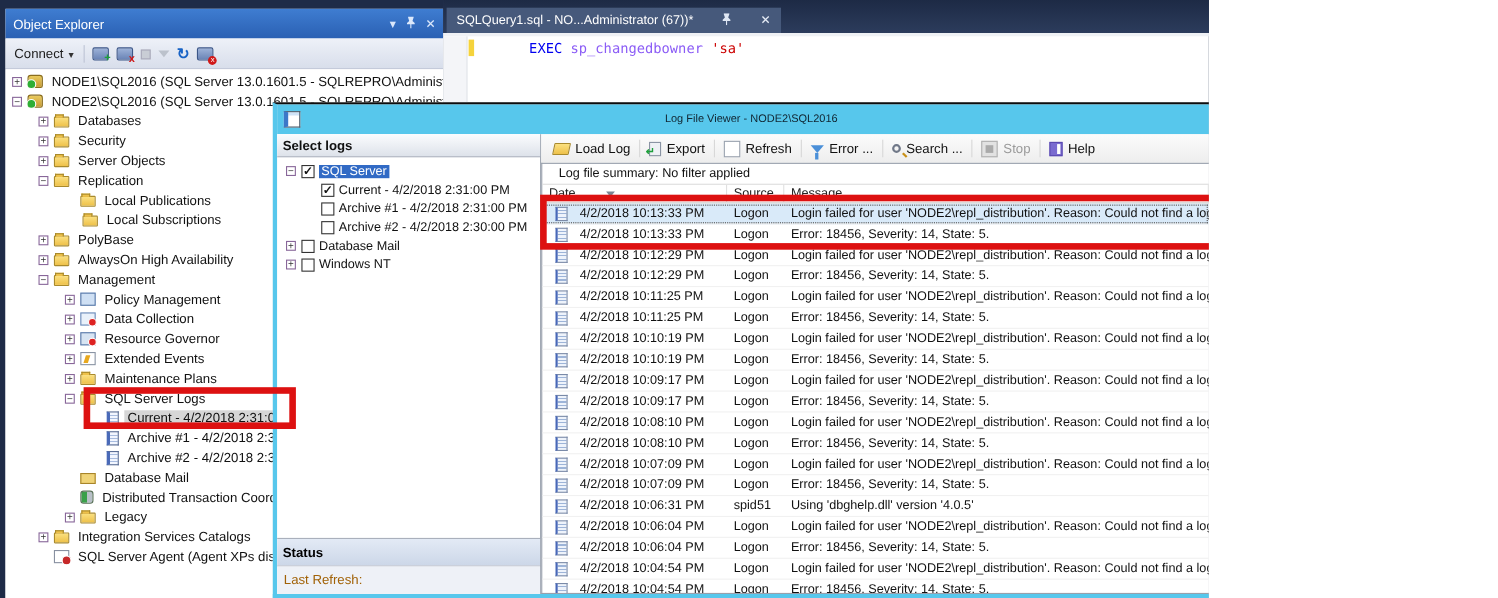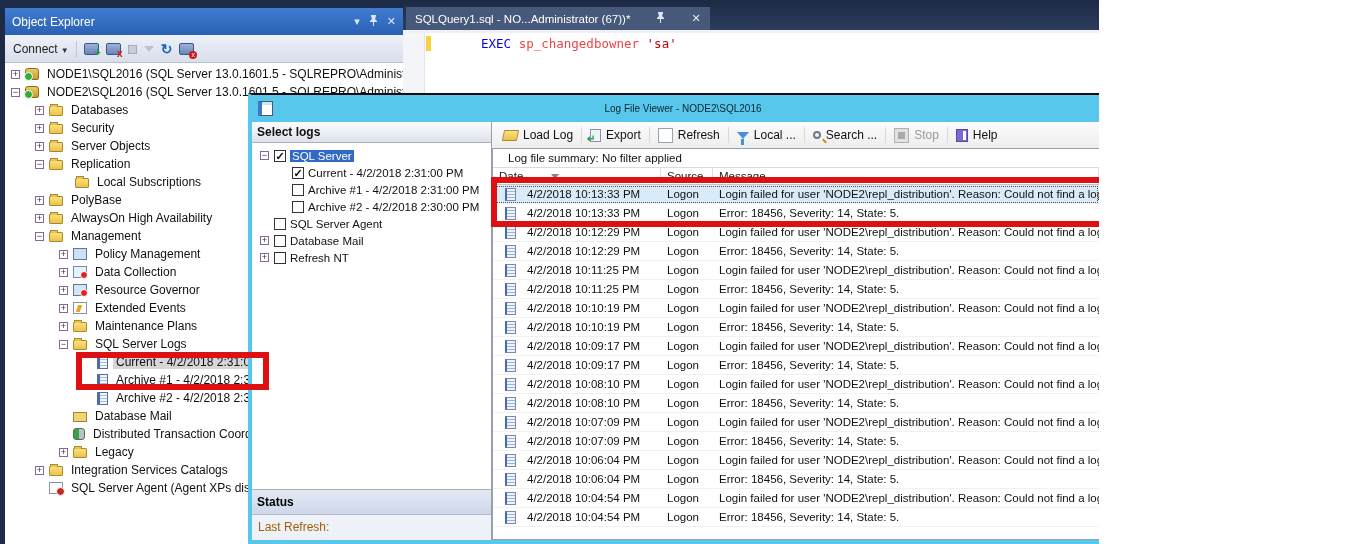--- a/index.html
+++ b/index.html
@@ -167,20 +167,25 @@
         <div class="t-row" style="padding-left: 30px;">
           <span class="t-exp">+</span>
           <span class="t-ico ic-folder"></span>
           <span class="t-label">Server Objects</span>
         </div>
         <div class="t-row" style="padding-left: 30px;">
           <span class="t-exp">−</span>
           <span class="t-ico ic-folder"></span>
           <span class="t-label">Replication</span>
         </div>
+        <div class="t-row" style="padding-left: 54px;">
+          <span class="t-expspace"></span>
+          <span class="t-ico ic-folder"></span>
+          <span class="t-label">Local Publications</span>
+        </div>
         <div class="t-row" style="padding-left: 56px;">
           <span class="t-expspace"></span>
           <span class="t-ico ic-folder"></span>
           <span class="t-label">Local Subscriptions</span>
         </div>
         <div class="t-row" style="padding-left: 30px;">
           <span class="t-exp">+</span>
           <span class="t-ico ic-folder"></span>
           <span class="t-label">PolyBase</span>
         </div>
@@ -275,21 +280,21 @@
           <svg class="pin-svg" width="9" height="11" viewBox="0 0 9 11">
               <path d="M2 0h5v1L6 4l2 2v1H5v4H4V7H1V6l2-2L2 1z" fill="#dfe7f4"></path>
             </svg>
         </span>
         <span class="tab-x">✕</span>
       </span>
     </div>
     <div class="editor-body">
       <div class="gutter"></div>
       <div class="chg-bar"></div>
-      <div id="code-line"><span style="color: rgb(0, 0, 240);">EXEC </span><span style="color: #ef4444;">sp_changedbowner </span><span style="color: rgb(204, 0, 0);">'sa'</span></div>
+      <div id="code-line"><span style="color: rgb(0, 0, 240);">EXEC </span><span style="color: #8b5cf6;">sp_changedbowner </span><span style="color: rgb(204, 0, 0);">'sa'</span></div>
     </div>
   </div>
 
   <div id="dialog">
     <div class="dlg-title">
       <span class="dlg-icon"></span>
       <span class="dlg-title-text">Log File Viewer - NODE2\SQL2016</span>
     </div>
     <div class="dlg-body">
       <div class="dlg-left">
@@ -309,33 +314,28 @@
               <span class="t-expspace"></span>
               <span class="cb"></span>
               <span class="s-label">Archive #1 - 4/2/2018 2:31:00 PM</span>
             </div>
             <div class="s-row" style="padding-left: 26px;">
               <span class="t-expspace"></span>
               <span class="cb"></span>
               <span class="s-label">Archive #2 - 4/2/2018 2:30:00 PM</span>
             </div>
             <div class="s-row" style="padding-left: 8px;">
-              <span class="t-expspace"></span>
+              <span class="t-exp">+</span>
               <span class="cb"></span>
-              <span class="s-label">SQL Server Agent</span>
+              <span class="s-label">Database Mail</span>
             </div>
             <div class="s-row" style="padding-left: 8px;">
               <span class="t-exp">+</span>
               <span class="cb"></span>
-              <span class="s-label">Database Mail</span>
-            </div>
-            <div class="s-row" style="padding-left: 8px;">
-              <span class="t-exp">+</span>
-              <span class="cb"></span>
-              <span class="s-label">Refresh NT</span>
+              <span class="s-label">Windows NT</span>
             </div>
           </div>
         <div class="status-h">Status</div>
         <div class="status-body">Last Refresh:</div>
       </div>
       <div class="dlg-right">
         <div id="dlg-toolbar">
             <span class="tb-btn">
               <span class="ti ti-loadlog"></span>
               <span>Load Log</span>
@@ -346,21 +346,21 @@
               <span>Export</span>
             </span>
             <span class="tb-sep"></span>
             <span class="tb-btn">
               <span class="ti ti-refresh"></span>
               <span>Refresh</span>
             </span>
             <span class="tb-sep"></span>
             <span class="tb-btn">
               <span class="ti ti-filter"></span>
-              <span>Local ...</span>
+              <span>Error ...</span>
             </span>
             <span class="tb-sep"></span>
             <span class="tb-btn">
               <span class="ti ti-search"></span>
               <span>Search ...</span>
             </span>
             <span class="tb-sep"></span>
             <span class="tb-btn dis">
               <span class="ti ti-stop"></span>
               <span>Stop</span>
@@ -495,20 +495,28 @@
                   <span class="row-icon"></span>
                 </span>
                 <span class="c-date">4/2/2018 10:07:09 PM</span>
                 <span class="c-src">Logon</span>
                 <span class="c-msg">Error: 18456, Severity: 14, State: 5.</span>
               </div>
               <div class="grow">
                 <span class="c-ic">
                   <span class="row-icon"></span>
                 </span>
+                <span class="c-date">4/2/2018 10:06:31 PM</span>
+                <span class="c-src">spid51</span>
+                <span class="c-msg">Using 'dbghelp.dll' version '4.0.5'</span>
+              </div>
+              <div class="grow">
+                <span class="c-ic">
+                  <span class="row-icon"></span>
+                </span>
                 <span class="c-date">4/2/2018 10:06:04 PM</span>
                 <span class="c-src">Logon</span>
                 <span class="c-msg">Login failed for user 'NODE2\repl_distribution'. Reason: Could not find a login matching the name provided. [CLIENT: 192.168.3.54]</span>
               </div>
               <div class="grow">
                 <span class="c-ic">
                   <span class="row-icon"></span>
                 </span>
                 <span class="c-date">4/2/2018 10:06:04 PM</span>
                 <span class="c-src">Logon</span>

